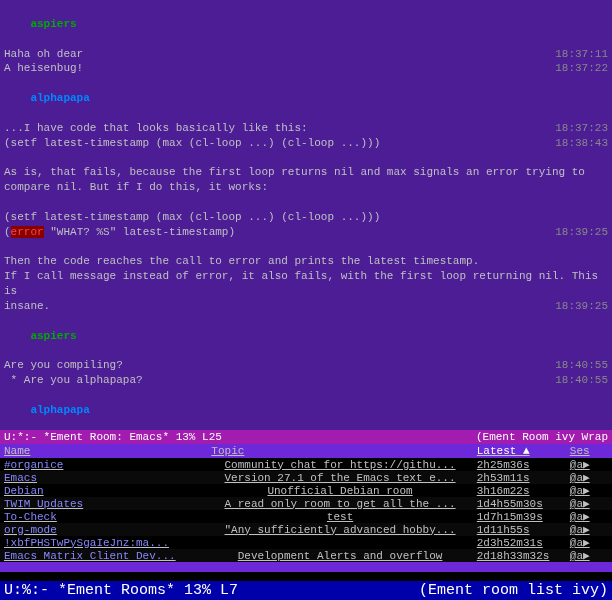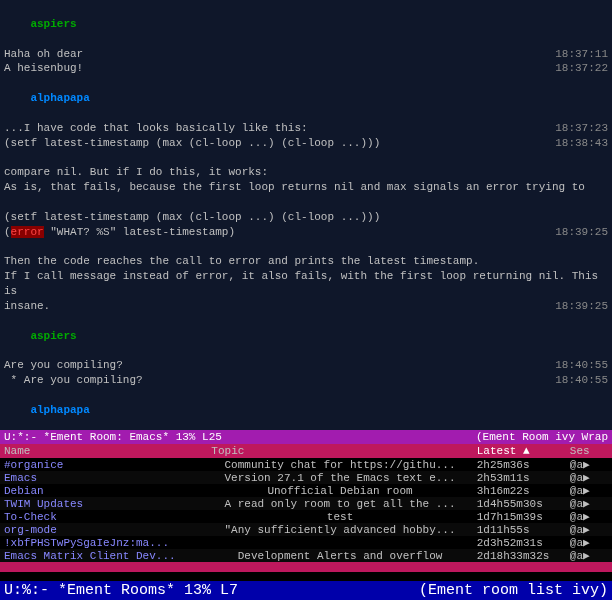--- a/index.html
+++ b/index.html
@@ -10,21 +10,21 @@
     body {
       background: #000;
       color: #c0c0c0;
       font-family: 'Courier New', Courier, monospace;
       font-size: 11px;
       width: 612px;
       height: 600px;
       overflow: hidden;
     }
     #chat-area {
-      background: #0f172a;
+      background: #4c1d95;
       padding: 2px 4px;
       height: 430px;
       overflow: hidden;
     }
     .line {
       line-height: 1.35;
       white-space: pre-wrap;
       word-break: break-word;
     }
     .username-aspiers {
@@ -54,23 +54,24 @@
     }
     #status-bar-1 {
       background: #a21caf;
       color: #fff;
       padding: 1px 4px;
       font-size: 11px;
       white-space: nowrap;
       overflow: hidden;
     }
     #room-list {
-      background: #be185d;
+      background: #6d28d9;
       height: 128px;
       overflow: hidden;
+      text-decoration: underline;
     }
     .room-table {
       width: 100%;
       border-collapse: collapse;
     }
     .room-table th {
       color: #c0c0c0;
       text-align: left;
       padding: 1px 4px;
       border-bottom: none;
@@ -142,22 +143,22 @@
   <div class="msg-line line">
     <span class="msg-text">...I have code that looks basically like this:</span>
     <span class="timestamp">18:37:23</span>
   </div>
   <div class="msg-line line">
     <span class="msg-text">(setf latest-timestamp (max (cl-loop ...) (cl-loop ...)))</span>
     <span class="timestamp">18:38:43</span>
   </div>
 
   <div class="line">&nbsp;</div>
+  <div class="line">As is, that fails, because the first loop returns nil and max signals an error trying to</div>
   <div class="line">compare nil. But if I do this, it works:</div>
-  <div class="line">As is, that fails, because the first loop returns nil and max signals an error trying to</div>
   <div class="line">&nbsp;</div>
   <div class="line">(setf latest-timestamp (max (cl-loop ...) (cl-loop ...)))</div>
   <div class="msg-line line">
     <span class="msg-text">(<span class="error-highlight">error</span> "WHAT? %S" latest-timestamp)</span>
     <span class="timestamp">18:39:25</span>
   </div>
 
   <div class="line">&nbsp;</div>
   <div class="line">Then the code reaches the call to error and prints the latest timestamp.</div>
   <div class="line">If I call message instead of error, it also fails, with the first loop returning nil. This is</div>
@@ -167,21 +168,21 @@
   </div>
 
   <div class="line">
     <span class="username-aspiers">aspiers</span>
   </div>
   <div class="msg-line line">
     <span class="msg-text">Are you compiling?</span>
     <span class="timestamp">18:40:55</span>
   </div>
   <div class="msg-line line">
-    <span class="msg-text"> * Are you compiling?</span>
+    <span class="msg-text"> * Are you alphapapa?</span>
     <span class="timestamp">18:40:55</span>
   </div>
 
   <div class="line">
     <span class="username-alphapapa">alphapapa</span>
   </div>
 
 </div>
 
 <div id="status-bar-1">

